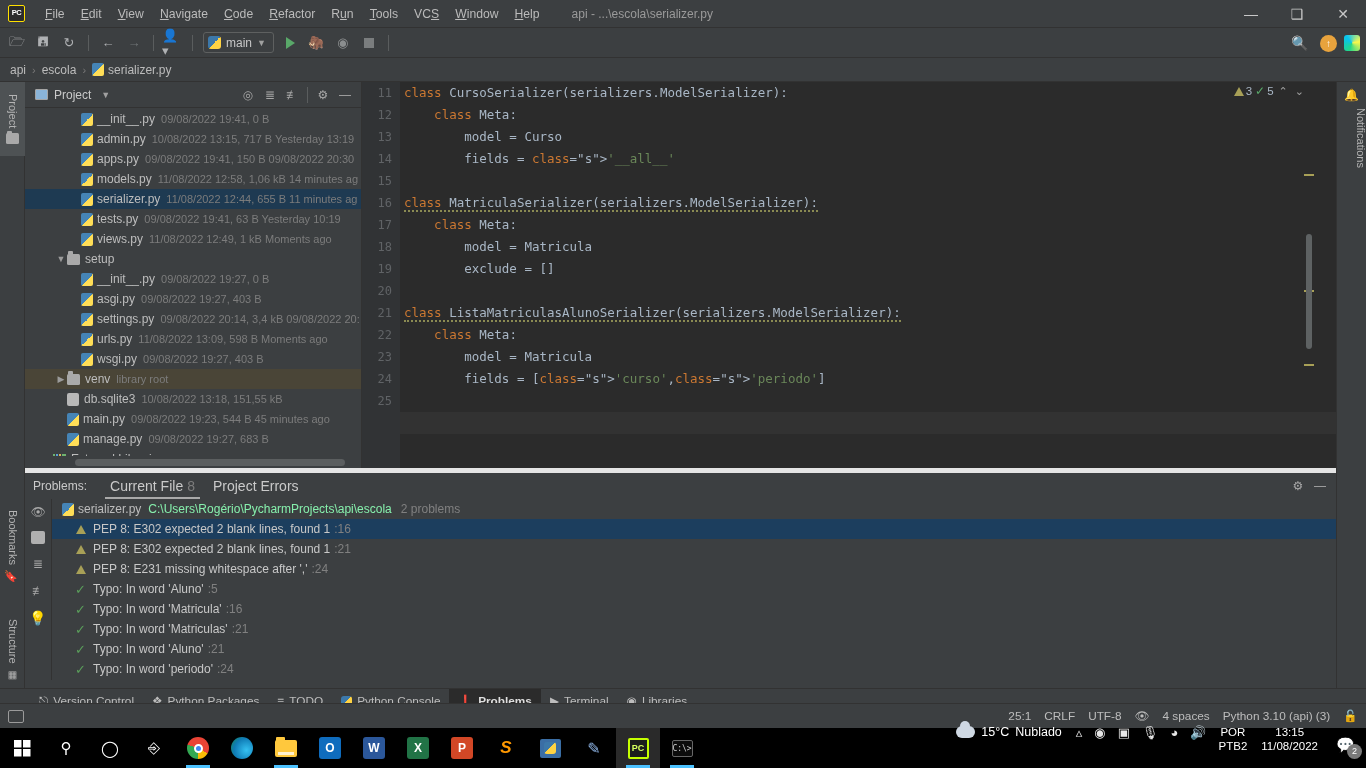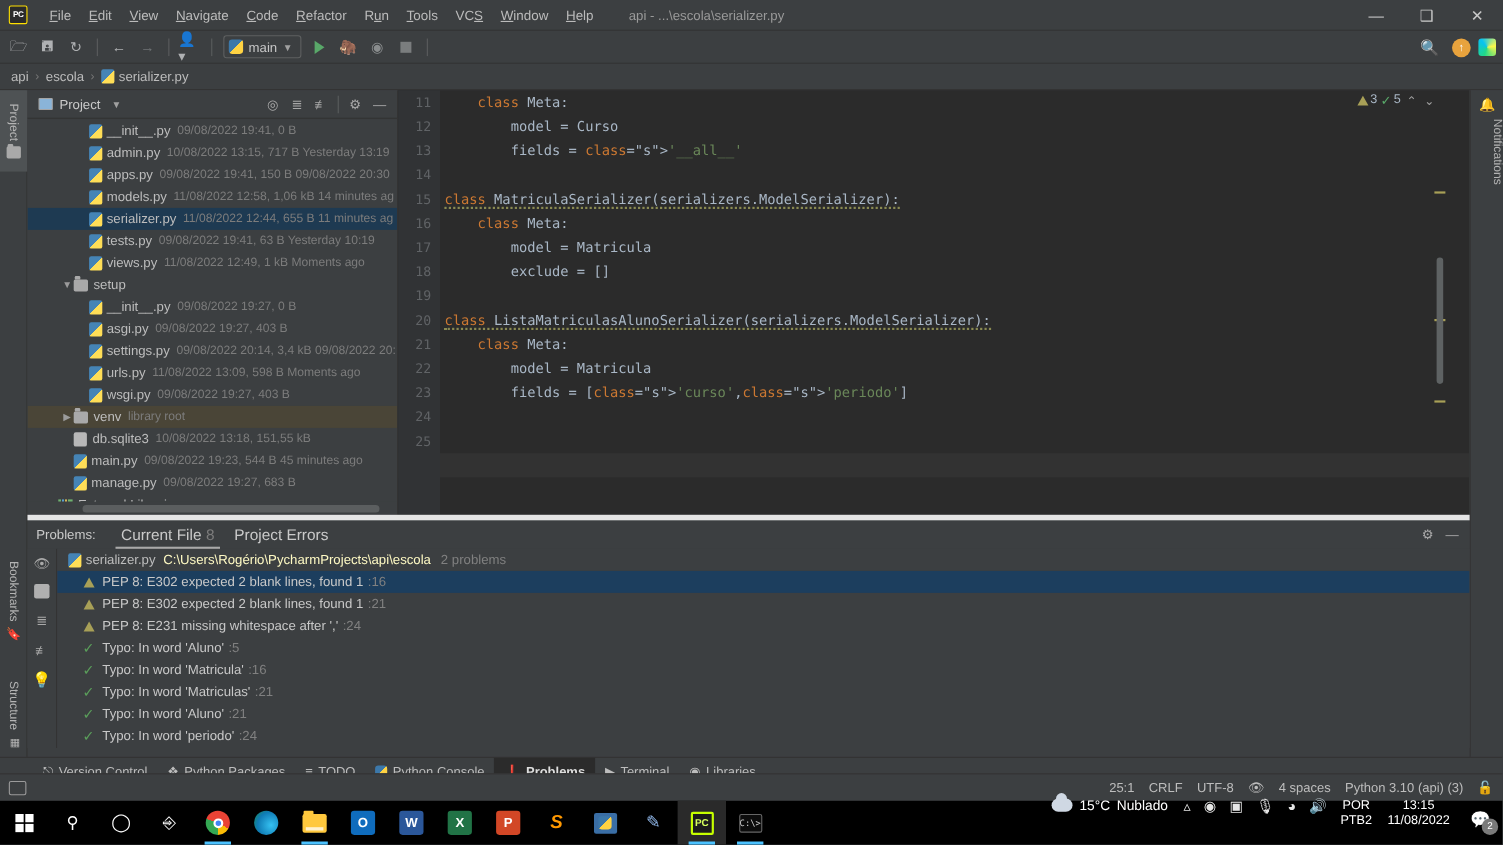--- a/index.html
+++ b/index.html
@@ -166,21 +166,21 @@
   .pr-label { color:#cacaca; font-size:12px; margin-right:14px; }
   .pr-tab { color:#cacaca; font-size:14px; padding: 4px 9px 5px; position:relative; }
   .pr-tab.sel::after { content:''; position:absolute; left:4px; right:4px; bottom:0; height:2px; background:#a9a9a9; }
   .pr-tab .cnt { color:#7c7c7c; margin-left:4px; }
   .pr-head-right { position:absolute; right:6px; top:0; height:26px; display:flex; align-items:center; gap:2px; }
   .pr-body { position:absolute; top:26px; left:0; right:0; bottom:0; display:flex; }
   .pr-side { width: 27px; background:#3c3f41; display:flex; flex-direction:column; align-items:center; padding-top:5px; gap:12px; border-right:1px solid #323232; }
   .psi { width:17px; height:15px; display:flex; align-items:center; justify-content:center; color:#a9a9a9; font-size:12px; }
   .pr-list { flex:1; background:#3c3f41; overflow:hidden; }
   .pr-file { height:20px; display:flex; align-items:center; font-size:12px; color:#bdbdbd; padding-left:10px; }
-  .pr-file .path { color:#fef9c3; margin-left:7px; }
+  .pr-file .path { color:#86efac; margin-left:7px; }
   .pr-file .cnt2 { color:#808080; margin-left:9px; }
   .pr-item { height:20px; display:flex; align-items:center; font-size:12px; color:#c8c8c8; padding-left:22px; }
   .pr-item.sel { background: #1c3e5e; }
   .pr-item .lno { color:#808080; margin-left:4px; }
   .w-ico { width:13px; margin-right:6px; display:flex; align-items:center; justify-content:center; flex:0 0 auto; }
   .tri-w { width:0;height:0;border-left:5px solid transparent;border-right:5px solid transparent;border-bottom:9px solid #a8a057; }
   .typo-ico { color:#5a9e5a; font-size:13px; line-height:1; }
 
   
   .bottombar {
@@ -464,20 +464,21 @@
         <div class="ln">18</div>
         <div class="ln">19</div>
         <div class="ln">20</div>
         <div class="ln">21</div>
         <div class="ln">22</div>
         <div class="ln">23</div>
         <div class="ln">24</div>
         <div class="ln">25</div>
       </div>
     <div class="code" id="code">
+        <div class="ln"><span class="k">class</span> CursoSerializer(serializers.ModelSerializer):</div>
         <div class="ln">    <span class="k">class</span> Meta:</div>
         <div class="ln">        model = Curso</div>
         <div class="ln">        fields = <span <span="" class="k">class</span>="s"&gt;<span class="s">'__all__'</span></div>
         <div class="ln">&nbsp;</div>
         <div class="ln"><span class="warn-under"><span class="k">class</span> MatriculaSerializer(serializers.ModelSerializer):</span></div>
         <div class="ln">    <span class="k">class</span> Meta:</div>
         <div class="ln">        model = Matricula</div>
         <div class="ln">        exclude = []</div>
         <div class="ln">&nbsp;</div>
         <div class="ln"><span class="warn-under"><span class="k">class</span> ListaMatriculasAlunoSerializer(serializers.ModelSerializer):</span></div>

